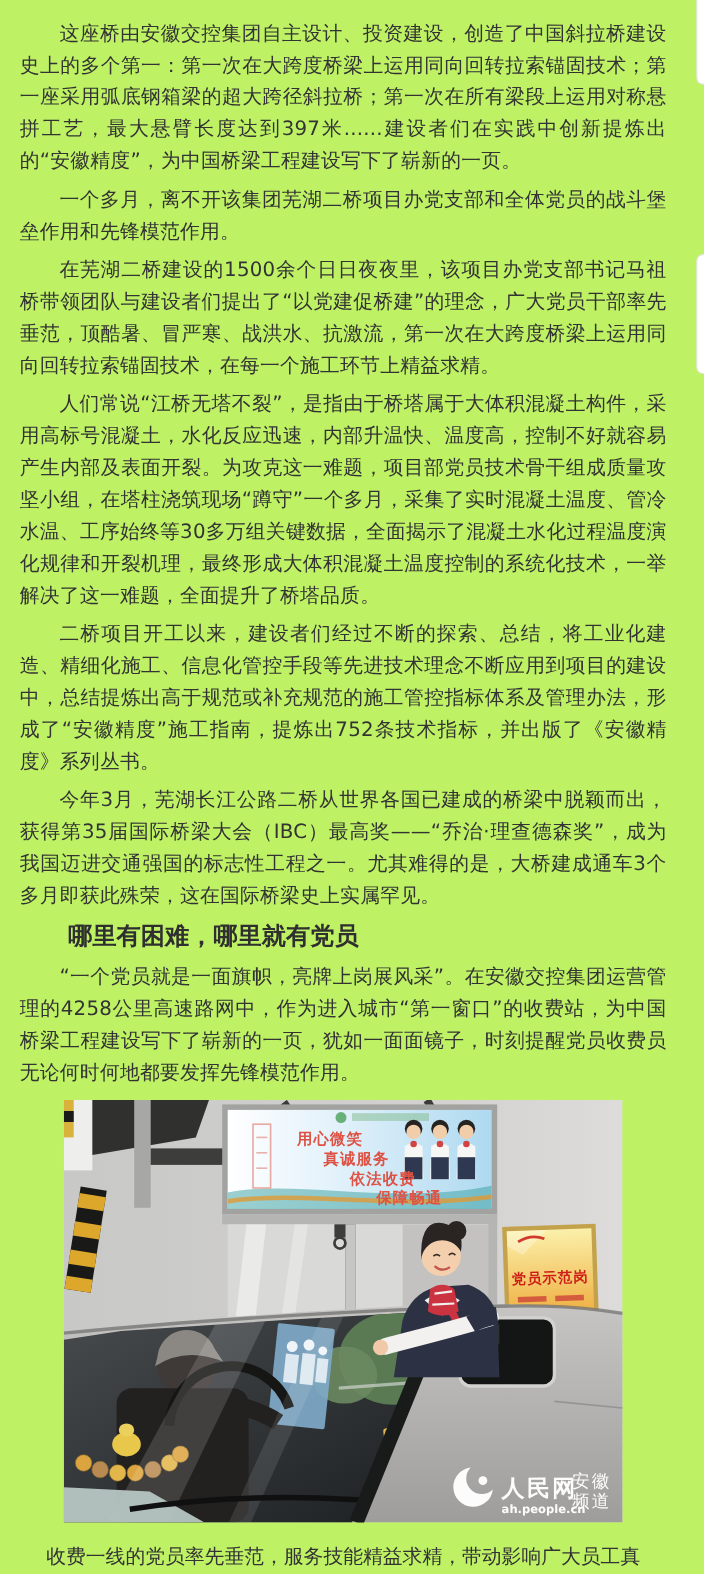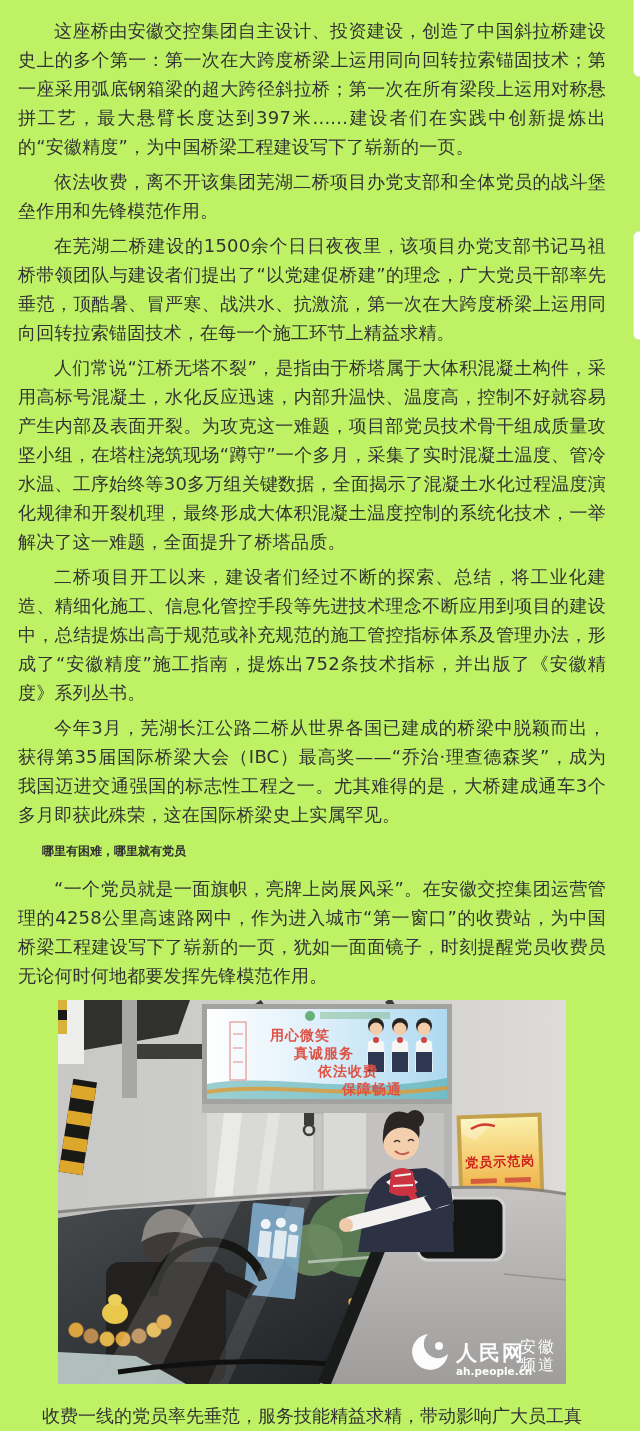--- a/index.html
+++ b/index.html
@@ -19,21 +19,21 @@
     margin: 6px 0;
     font-size: 18px;
     line-height: 29px;
     text-align: justify;
     text-indent: 2em;
     color: #333333;
     letter-spacing: 0.2px;
   }
   .article p.section-heading {
     margin: 8px 0;
-    font-size: 12px;
+    font-size: 22px;
     line-height: 29px;
     text-indent: 2em;
     font-weight: bold;
     color: #2f2f2f;
   }
   figure.photo {
     margin: 10px auto 0 auto;
     width: 508px;
     height: 384px;
     padding: 0;
@@ -57,21 +57,21 @@
   .edge-panel.one { left: 633px; top: -20px; height: 95px; }
   .edge-panel.two { left: 633px; top: 231px; height: 107px; }
   svg text { font-family: "DejaVu Sans", "Liberation Sans", sans-serif; }
 </style>
 </head>
 <body>
 
 <div class="page">
   <div class="article">
     <p class="body-para">这座桥由安徽交控集团自主设计、投资建设，创造了中国斜拉桥建设史上的多个第一：第一次在大跨度桥梁上运用同向回转拉索锚固技术；第一座采用弧底钢箱梁的超大跨径斜拉桥；第一次在所有梁段上运用对称悬拼工艺，最大悬臂长度达到397米......建设者们在实践中创新提炼出的“安徽精度”，为中国桥梁工程建设写下了崭新的一页。</p>
-    <p class="body-para">依法收费，离不开该集团芜湖二桥项目办党支部和全体党员的战斗堡垒作用和先锋模范作用。</p>
+    <p class="body-para">一个多月，离不开该集团芜湖二桥项目办党支部和全体党员的战斗堡垒作用和先锋模范作用。</p>
     <p class="body-para">在芜湖二桥建设的1500余个日日夜夜里，该项目办党支部书记马祖桥带领团队与建设者们提出了“以党建促桥建”的理念，广大党员干部率先垂范，顶酷暑、冒严寒、战洪水、抗激流，第一次在大跨度桥梁上运用同向回转拉索锚固技术，在每一个施工环节上精益求精。</p>
     <p class="body-para">人们常说“江桥无塔不裂”，是指由于桥塔属于大体积混凝土构件，采用高标号混凝土，水化反应迅速，内部升温快、温度高，控制不好就容易产生内部及表面开裂。为攻克这一难题，项目部党员技术骨干组成质量攻坚小组，在塔柱浇筑现场“蹲守”一个多月，采集了实时混凝土温度、管冷水温、工序始终等30多万组关键数据，全面揭示了混凝土水化过程温度演化规律和开裂机理，最终形成大体积混凝土温度控制的系统化技术，一举解决了这一难题，全面提升了桥塔品质。</p>
     <p class="body-para">二桥项目开工以来，建设者们经过不断的探索、总结，将工业化建造、精细化施工、信息化管控手段等先进技术理念不断应用到项目的建设中，总结提炼出高于规范或补充规范的施工管控指标体系及管理办法，形成了“安徽精度”施工指南，提炼出752条技术指标，并出版了《安徽精度》系列丛书。</p>
     <p class="body-para">今年3月，芜湖长江公路二桥从世界各国已建成的桥梁中脱颖而出，获得第35届国际桥梁大会（IBC）最高奖——“乔治·理查德森奖”，成为我国迈进交通强国的标志性工程之一。尤其难得的是，大桥建成通车3个多月即获此殊荣，这在国际桥梁史上实属罕见。</p>
     <p class="section-heading">哪里有困难，哪里就有党员</p>
     <p class="body-para">“一个党员就是一面旗帜，亮牌上岗展风采”。在安徽交控集团运营管理的4258公里高速路网中，作为进入城市“第一窗口”的收费站，为中国桥梁工程建设写下了崭新的一页，犹如一面面镜子，时刻提醒党员收费员无论何时何地都要发挥先锋模范作用。</p>
 
     <figure class="photo">
       <svg viewBox="0 0 508 384" width="508" height="384">
         <defs>

